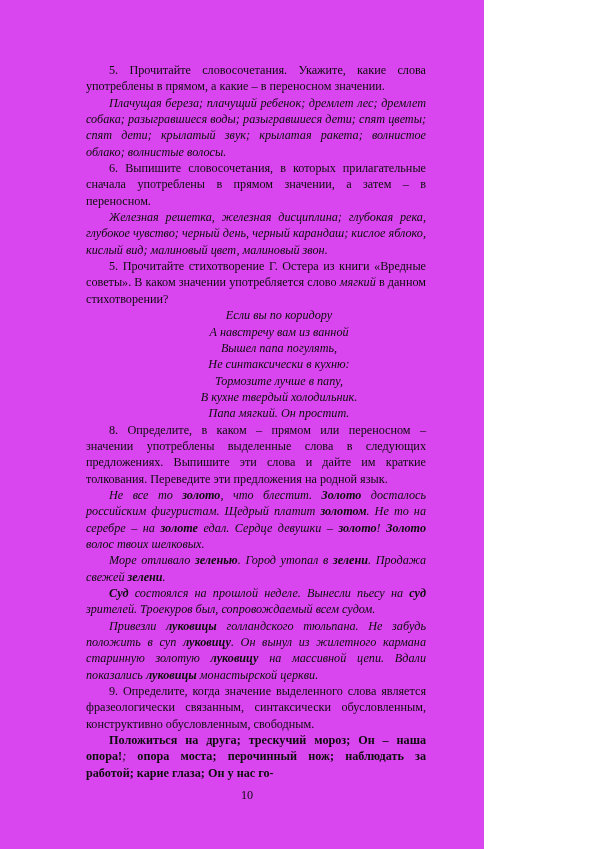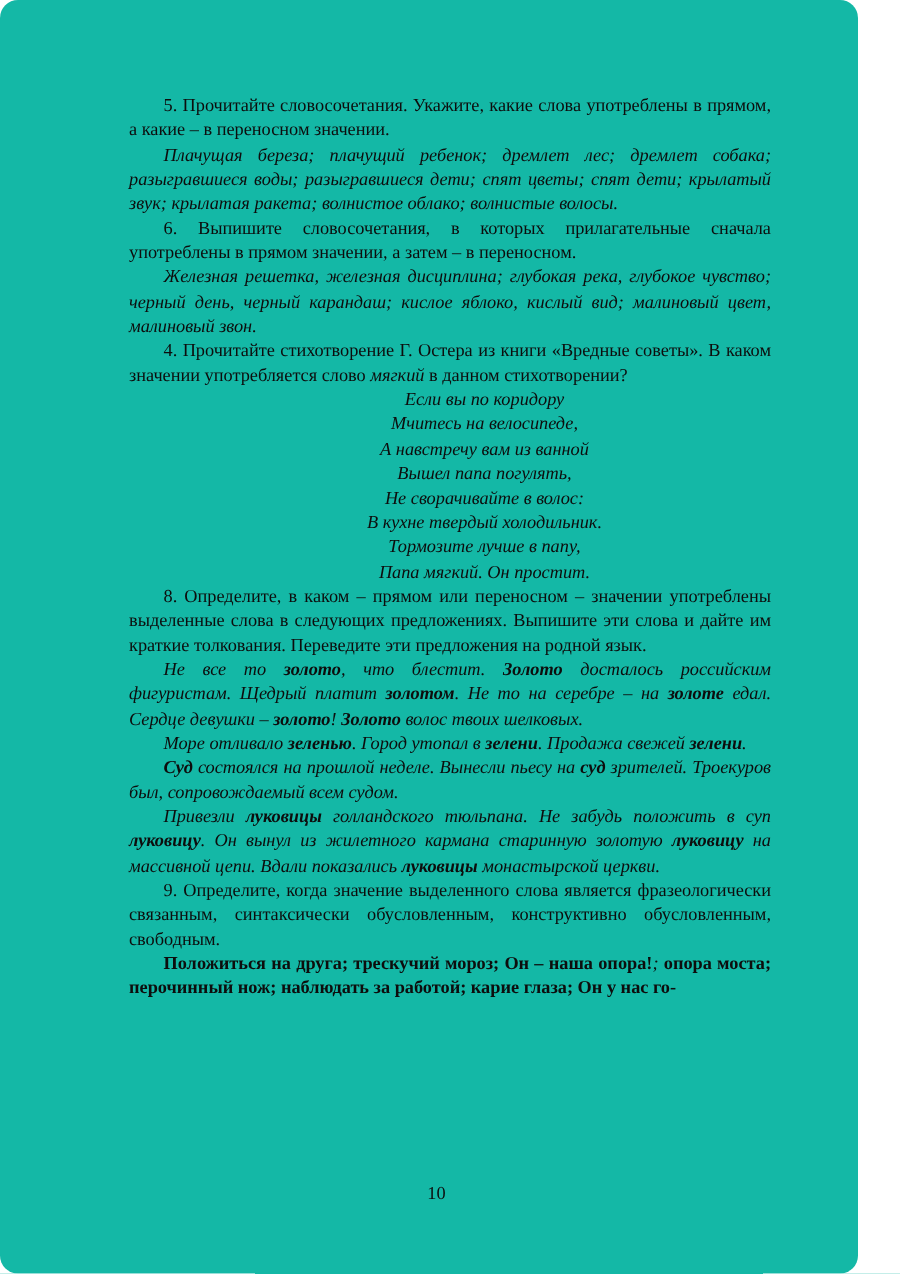--- a/index.html
+++ b/index.html
@@ -8,26 +8,25 @@
     background: #ffffff;
   }
   body {
     width: 600px;
     height: 849px;
     font-family: "Liberation Serif", serif;
     color: #0d0d0d;
   }
   .page {
     position: relative;
-    width: 572px;
+    width: 484px;
     height: 849px;
     box-sizing: border-box;
     padding: 62px 58px 40px 86px;
-    background: #14b8a6;
-    border-radius: 12px;
+    background: #d946ef;
   }
   .body-text {
     font-size: 12.2px;
     line-height: 1.34;
     text-align: justify;
     text-justify: inter-word;
   }
   p {
     margin: 0;
   }
@@ -64,28 +63,27 @@
 </style>
 </head>
 <body>
 
 <div class="page">
   <div class="body-text" id="content">
       <p class="para"><span>5. Прочитайте словосочетания. Укажите, какие слова употреблены в прямом, а какие – в переносном значении.</span></p>
       <p class="para italic"><span class="italic">Плачущая береза; плачущий ребенок; дремлет лес; дремлет собака; разыгравшиеся воды; разыгравшиеся дети; спят цветы; спят дети; крылатый звук; крылатая ракета; волнистое облако; волнистые волосы.</span></p>
       <p class="para"><span>6. Выпишите словосочетания, в которых прилагательные сначала употреблены в прямом значении, а затем – в переносном.</span></p>
       <p class="para italic"><span class="italic">Железная решетка, железная дисциплина; глубокая река, глубокое чувство; черный день, черный карандаш; кислое яблоко, кислый вид; малиновый цвет, малиновый звон.</span></p>
-      <p class="para"><span>4. Прочитайте стихотворение Г. Остера из книги «Вредные советы». В каком значении употребляется слово </span><span class="italic">мягкий</span><span> в данном стихотворении?</span></p>
+      <p class="para"><span>5. Прочитайте стихотворение Г. Остера из книги «Вредные советы». В каком значении употребляется слово </span><span class="italic">мягкий</span><span> в данном стихотворении?</span></p>
       <p class="verse"><span class="italic">Если вы по коридору</span></p>
-      <p class="verse"><span class="italic">Мчитесь на велосипеде,</span></p>
       <p class="verse"><span class="italic">А навстречу вам из ванной</span></p>
       <p class="verse"><span class="italic">Вышел папа погулять,</span></p>
-      <p class="verse"><span class="italic">Не сворачивайте в волос:</span></p>
+      <p class="verse"><span class="italic">Не синтаксически в кухню:</span></p>
+      <p class="verse"><span class="italic">Тормозите лучше в папу,</span></p>
       <p class="verse"><span class="italic">В кухне твердый холодильник.</span></p>
-      <p class="verse"><span class="italic">Тормозите лучше в папу,</span></p>
       <p class="verse"><span class="italic">Папа мягкий. Он простит.</span></p>
       <p class="para"><span>8. Определите, в каком – прямом или переносном – значении употреблены выделенные слова в следующих предложениях. Выпишите эти слова и дайте им краткие толкования. Переведите эти предложения на родной язык.</span></p>
       <p class="para italic"><span class="italic">Не все то </span><span class="bi">золото</span><span class="italic">, что блестит. </span><span class="bi">Золото</span><span class="italic"> досталось российским фигуристам. Щедрый платит </span><span class="bi">золотом</span><span class="italic">. Не то на серебре – на </span><span class="bi">золоте</span><span class="italic"> едал. </span><span class="italic">Сердце девушки – </span><span class="bi">золото</span><span class="italic">! </span><span class="bi">Золото</span><span class="italic"> волос твоих шелковых.</span></p>
       <p class="para italic"><span class="italic">Море отливало </span><span class="bi">зеленью</span><span class="italic">. Город утопал в </span><span class="bi">зелени</span><span class="italic">. Продажа свежей </span><span class="bi">зелени</span><span class="italic">.</span></p>
       <p class="para italic"><span class="bi">Суд</span><span class="italic"> состоялся на прошлой неделе. Вынесли пьесу на </span><span class="bi">суд</span><span class="italic"> зрителей. Троекуров был, сопровождаемый всем судом.</span></p>
       <p class="para italic"><span class="italic">Привезли </span><span class="bi">луковицы</span><span class="italic"> голландского тюльпана. Не забудь положить в суп </span><span class="bi">луковицу</span><span class="italic">. Он вынул из жилетного кармана старинную золотую </span><span class="bi">луковицу</span><span class="italic"> на массивной цепи. Вдали показались </span><span class="bi">луковицы</span><span class="italic"> монастырской церкви.</span></p>
       <p class="para"><span>9. Определите, когда значение выделенного слова является фразеологически связанным, синтаксически обусловленным, конструктивно обусловленным, свободным.</span></p>
       <p class="para"><span class="b">Положиться на </span><span class="bi">друга</span><span class="b">; </span><span class="b">трескучий мороз</span><span class="b">; </span><span class="b">Он – наша </span><span class="b">опора</span><span class="b">!</span><span class="italic">; </span><span class="b">опора моста</span><span class="b">; </span><span class="b">перочинный </span><span class="bi">нож</span><span class="b">; </span><span class="b">наблюдать за </span><span class="bi">работой</span><span class="b">; </span><span class="b">карие глаза</span><span class="b">; </span><span class="b">Он у нас го-</span></p>
     </div>
   <div class="page-number">10</div>

